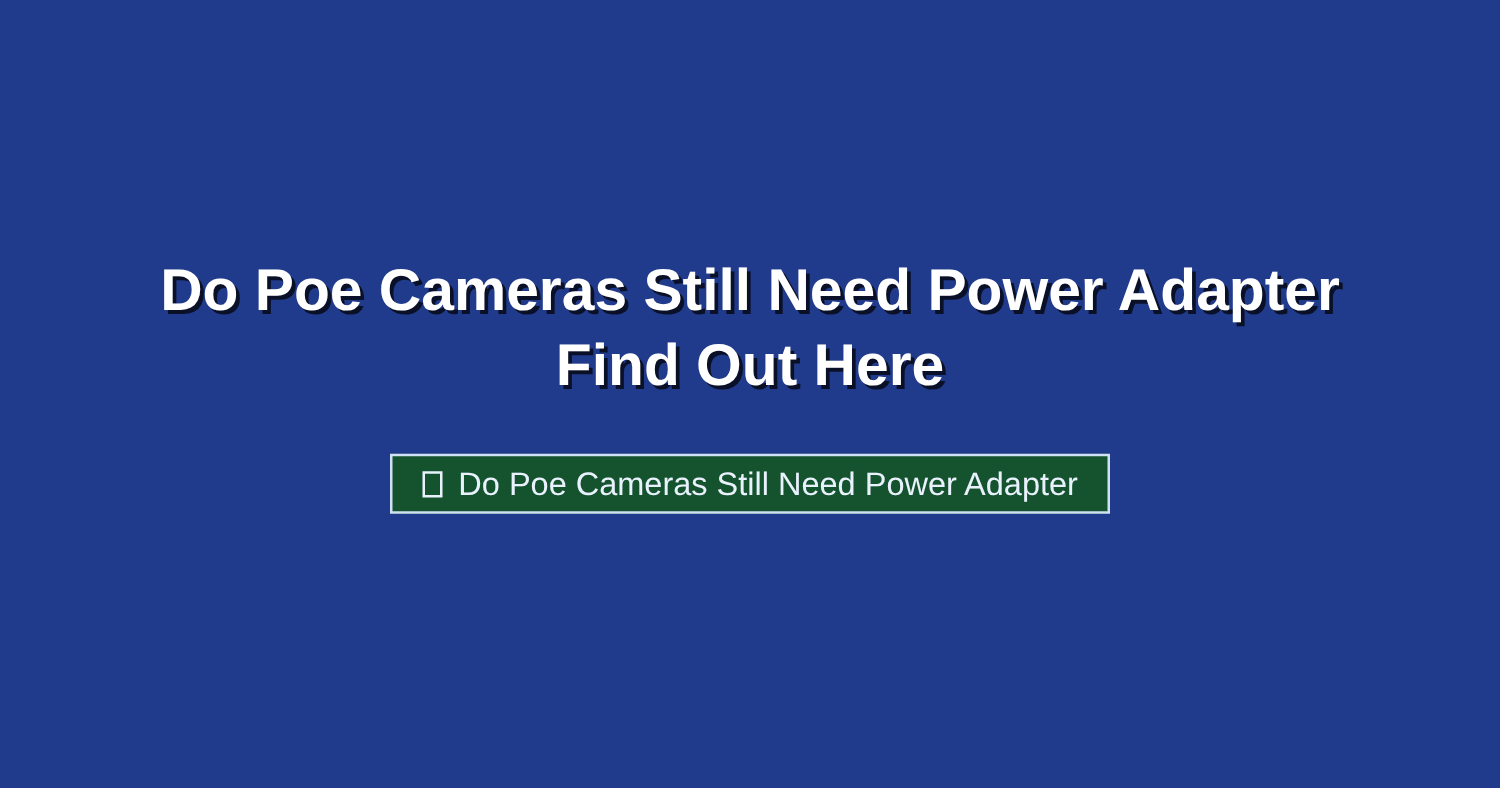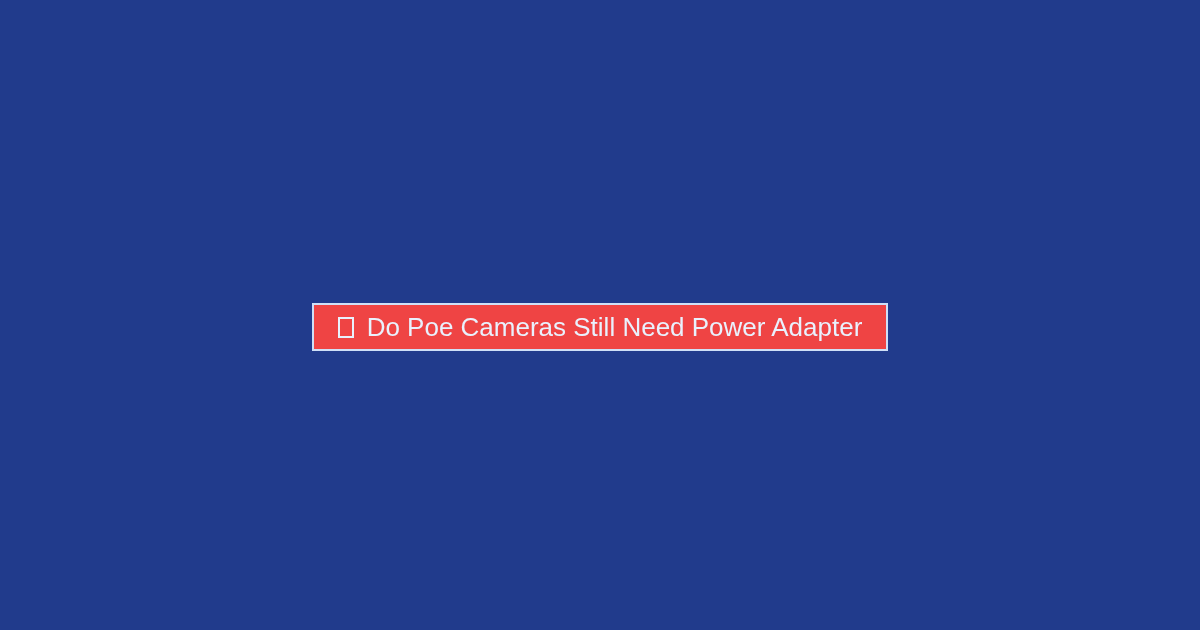--- a/index.html
+++ b/index.html
@@ -57,21 +57,21 @@
   }
 
   #cta-button {
     display: inline-flex;
     align-items: center;
     justify-content: center;
     gap: 13px;
     box-sizing: border-box;
     height: 48px;
     padding: 0 24px;
-    background: #ef4444;
+    background: #14532d;
     border: 2px solid #cfe0f7;
     border-radius: 0;
     color: #e9f1fd;
     font-family: "Liberation Sans", sans-serif;
     font-size: 26px;
     font-weight: normal;
     line-height: 1;
     white-space: nowrap;
     cursor: pointer;
     text-decoration: none;
@@ -94,20 +94,21 @@
     display: inline-block;
   }
 </style>
 </head>
 <body>
 
 <div id="og-card">
 
   <div id="card-inner">
 
+    <h1 id="headline">Do Poe Cameras Still Need Power Adapter Find Out Here</h1>
 
     <div id="cta-wrap">
       <a id="cta-button" href="#">
         <span id="cta-glyph"></span>
         <span id="cta-label">Do Poe Cameras Still Need Power Adapter</span>
       </a>
     </div>
 
   </div>
 

